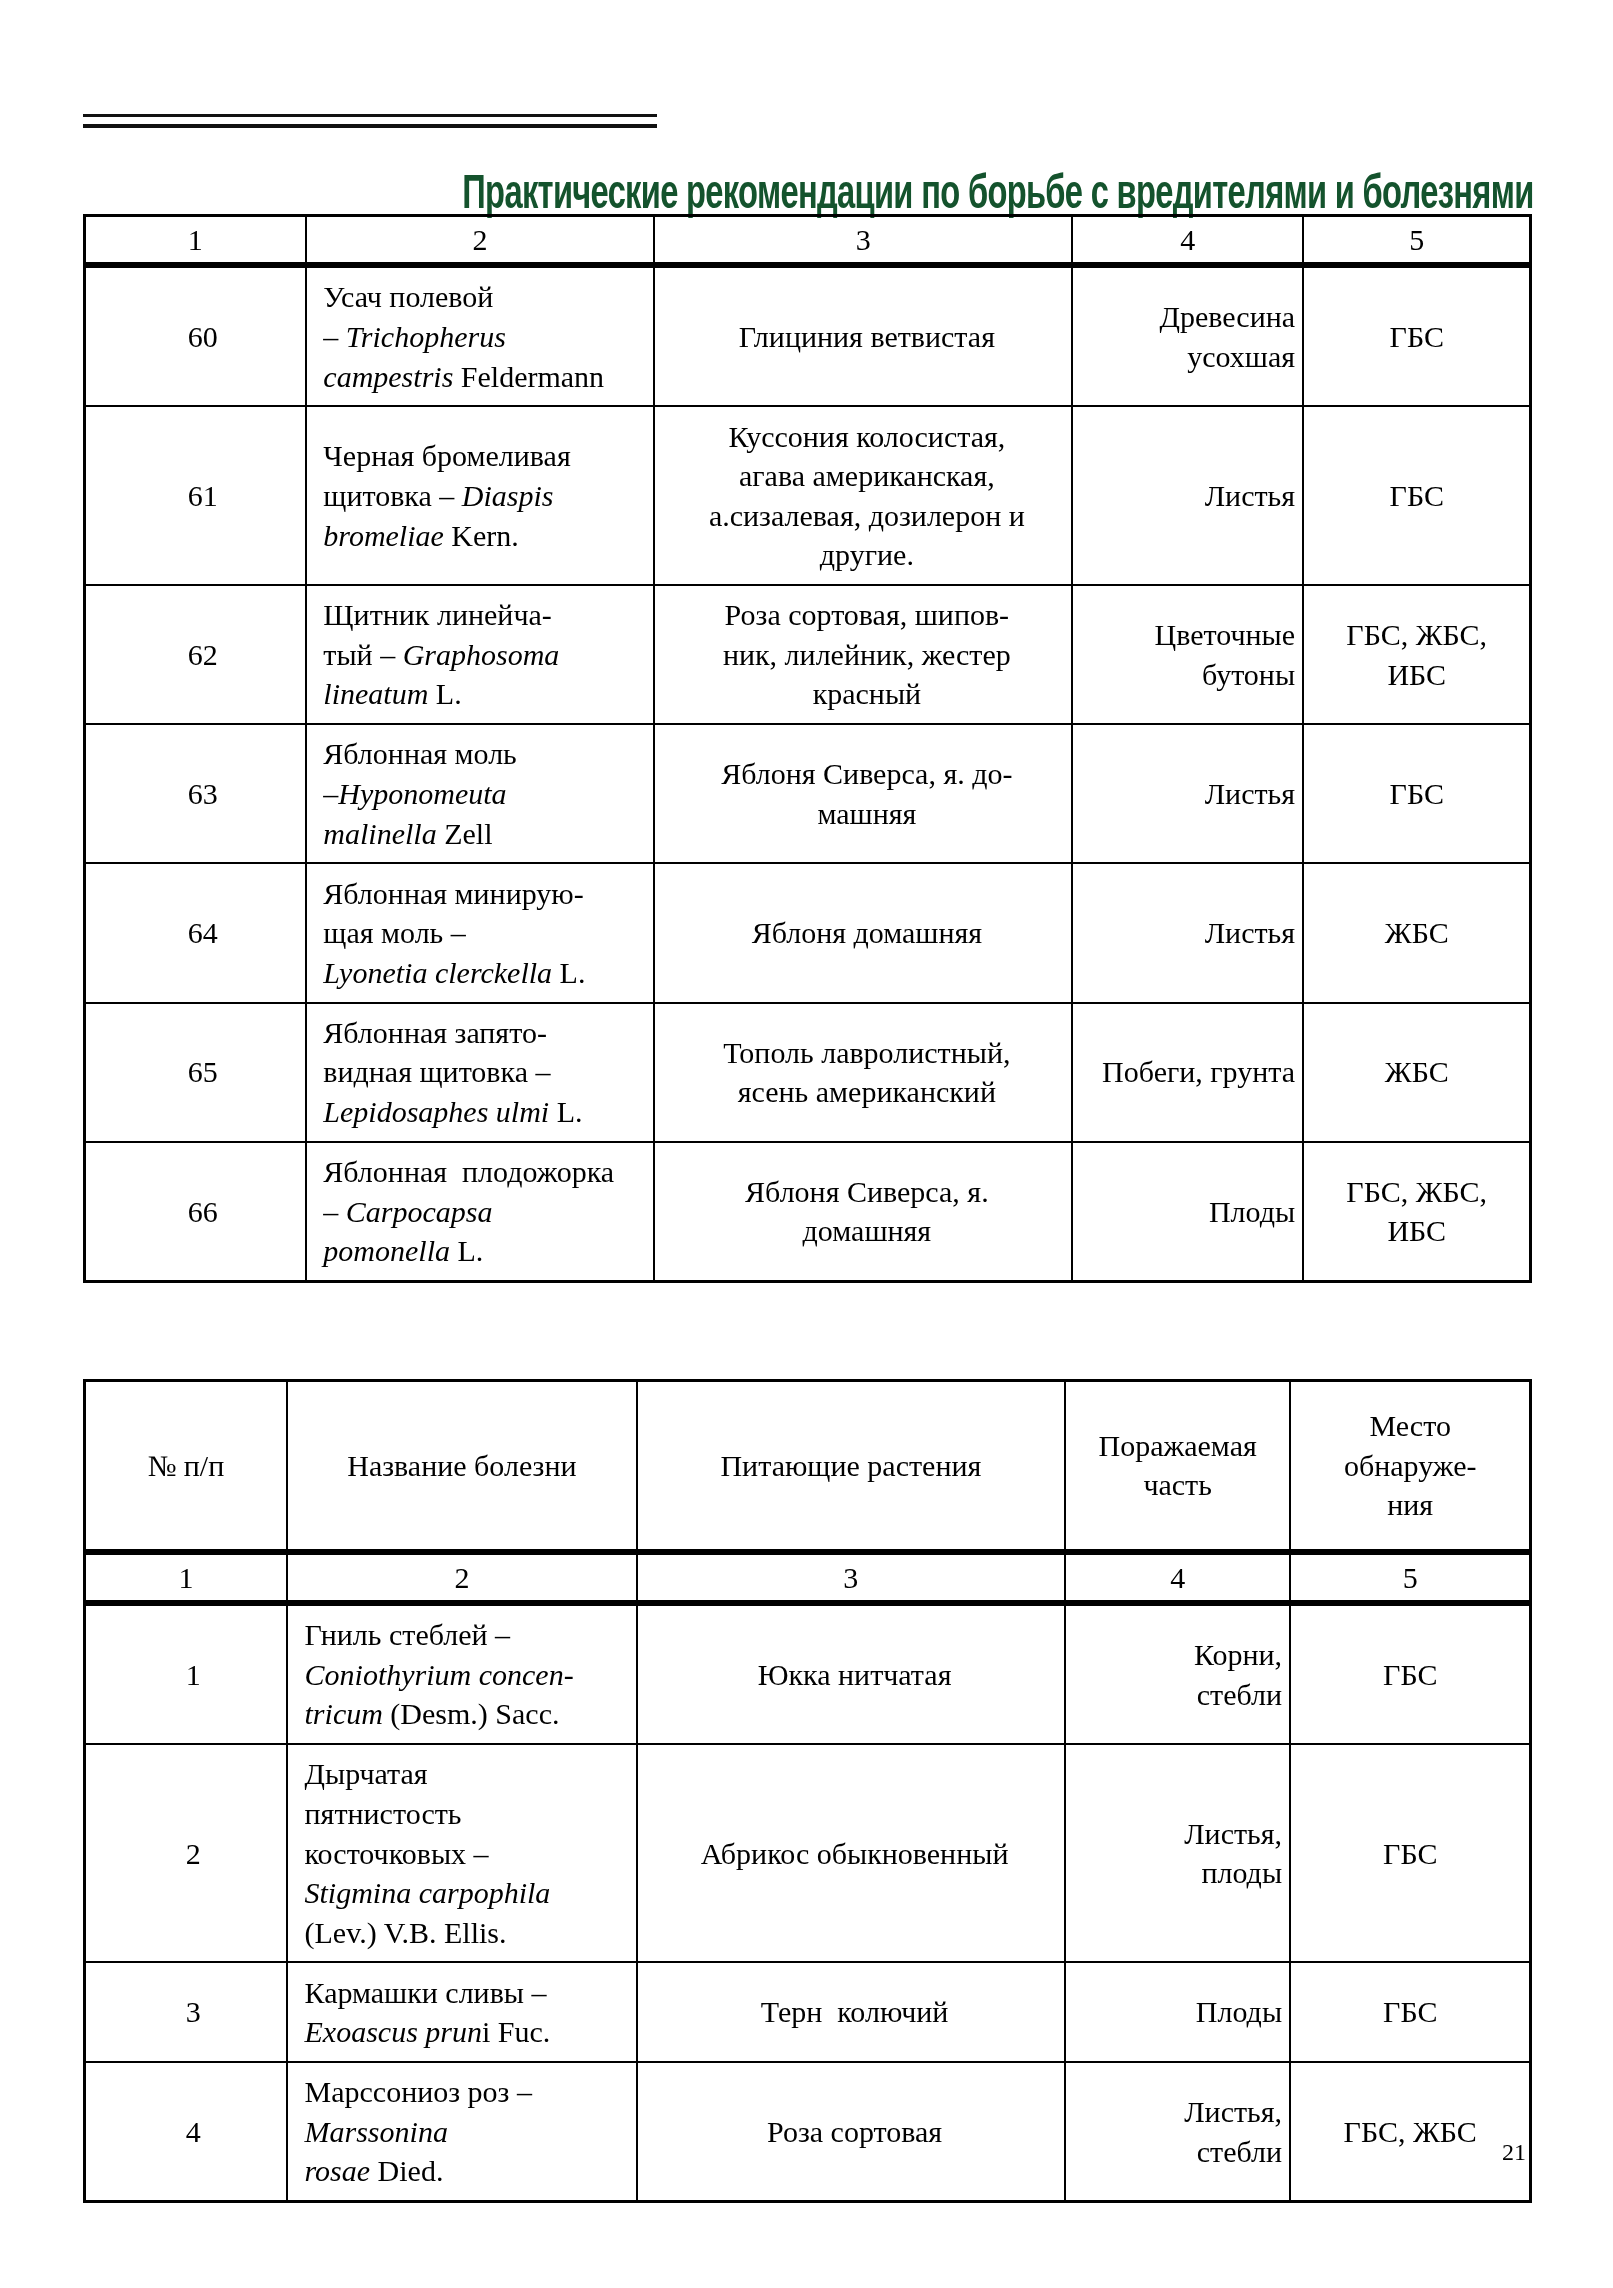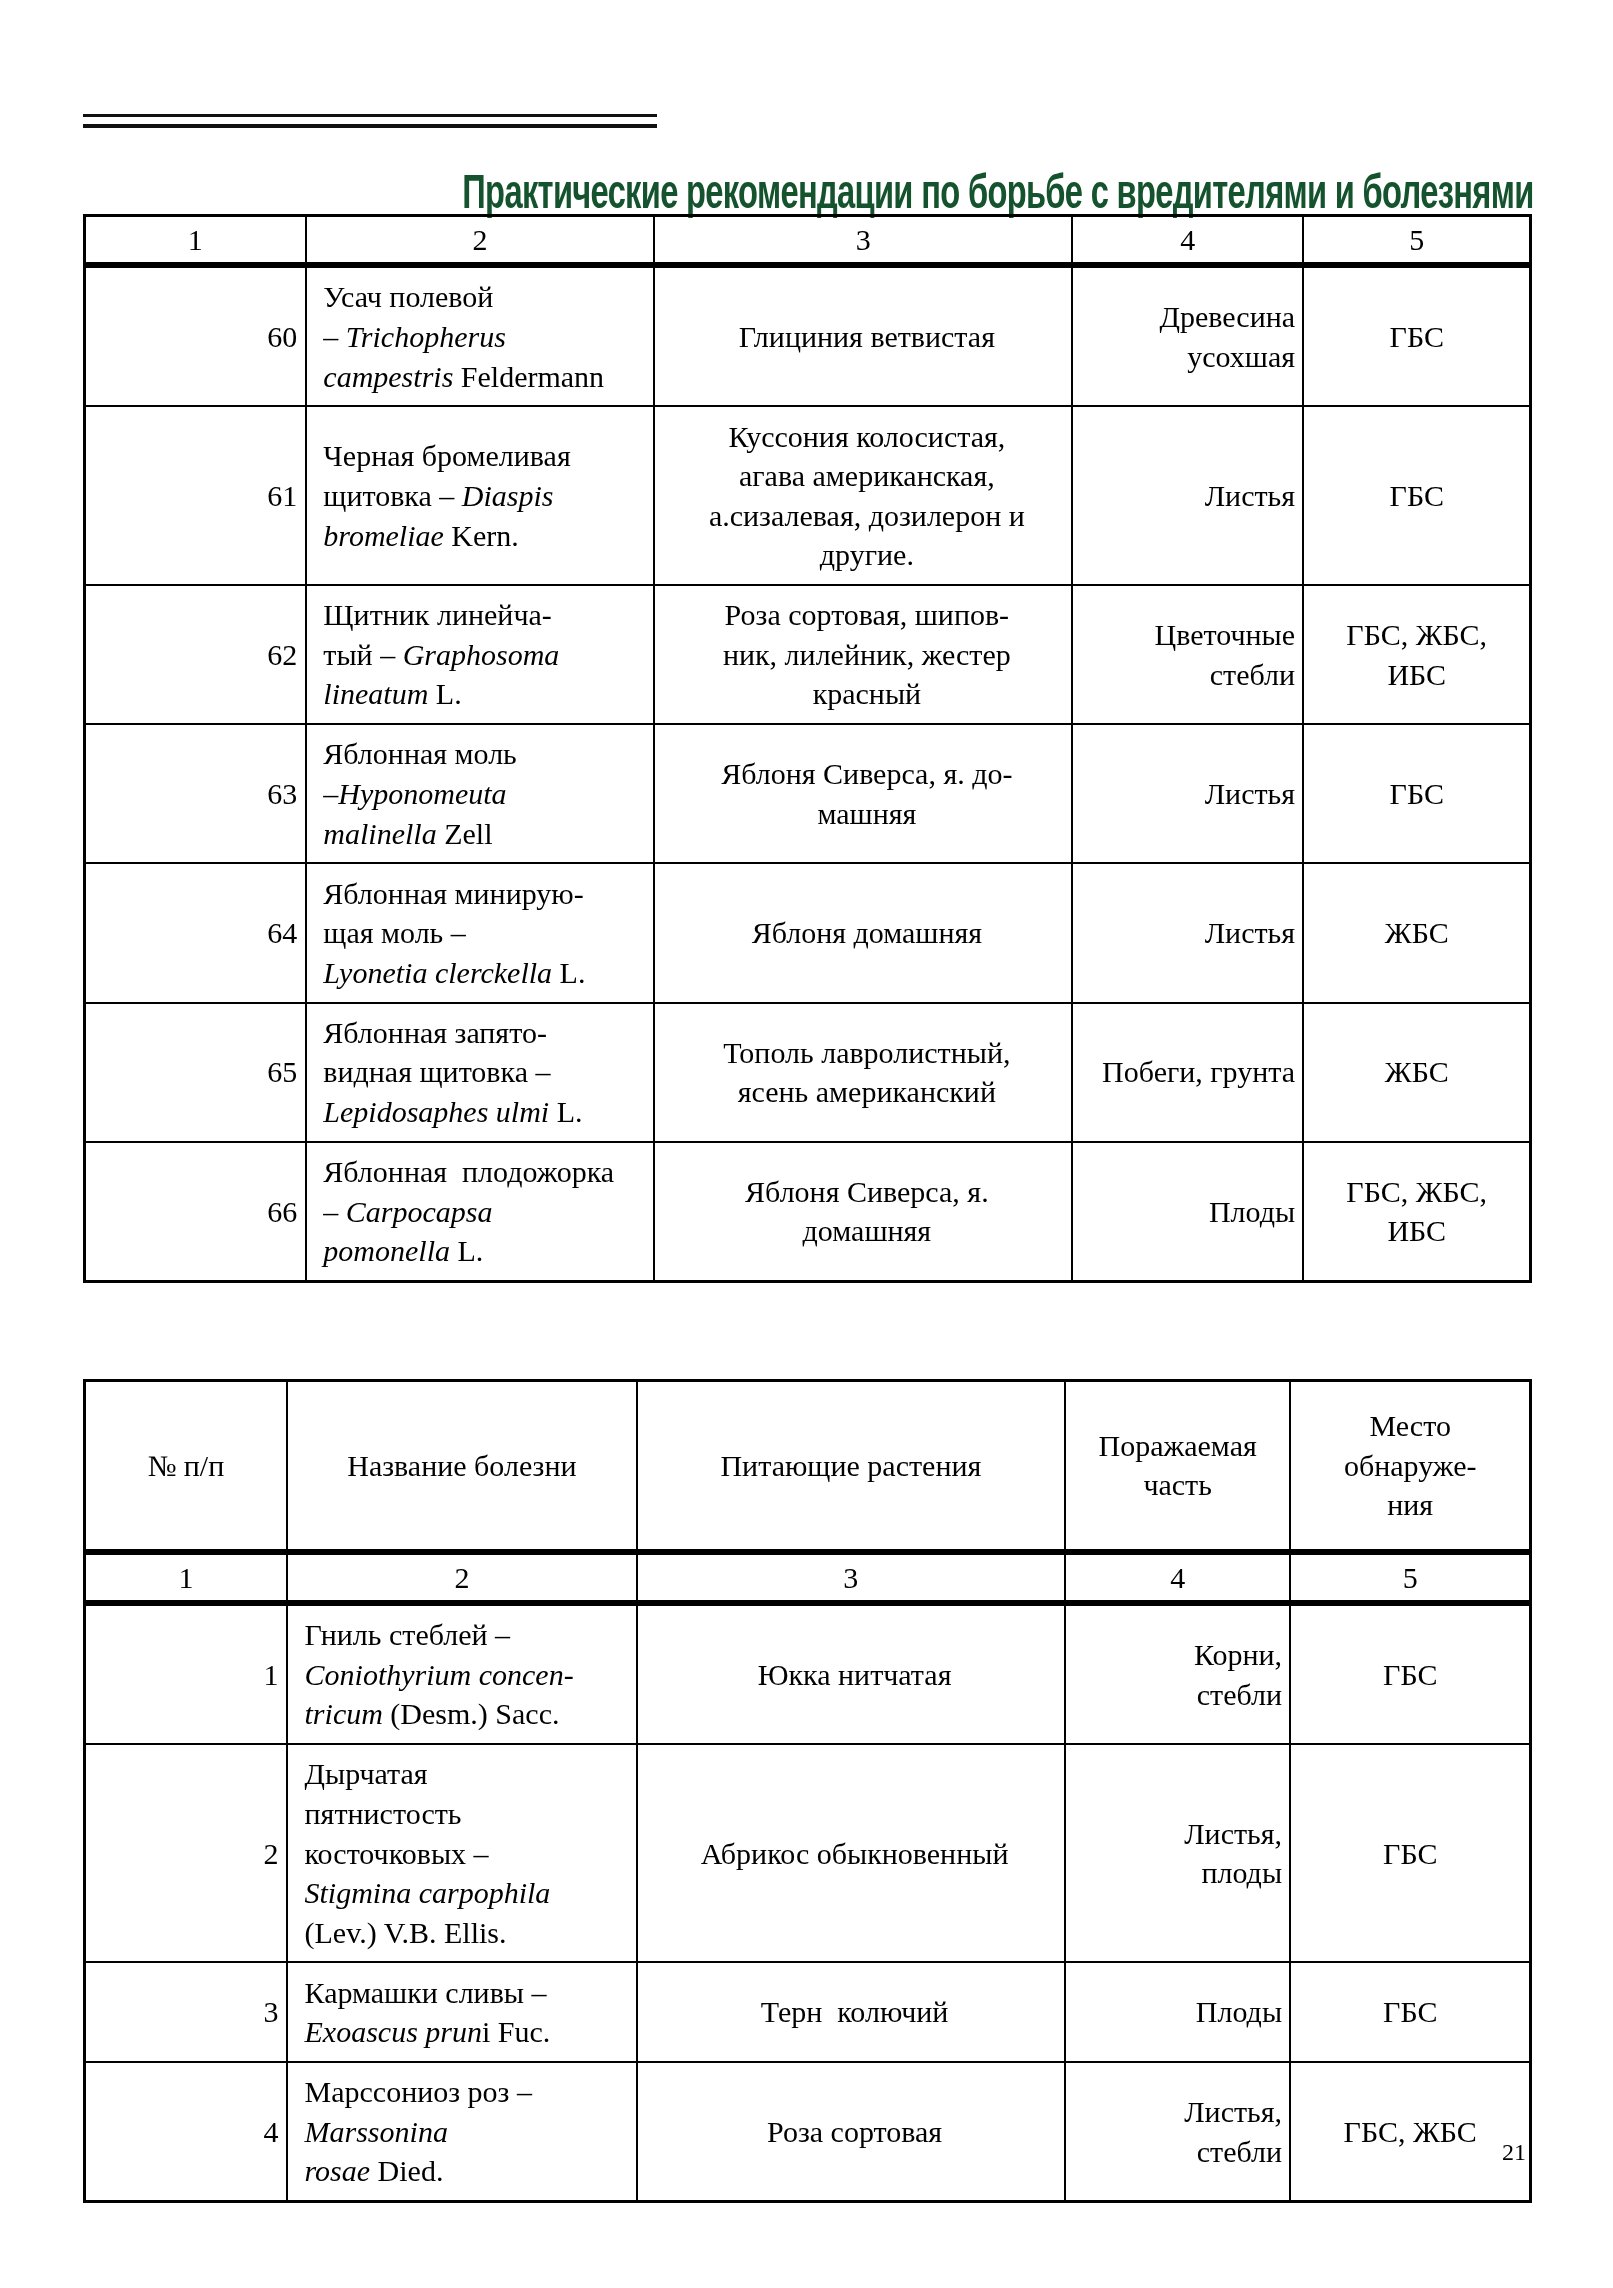--- a/index.html
+++ b/index.html
@@ -34,21 +34,21 @@
   }
   #table1 { top:214px; }
   #table2 { top:1379px; }
   .grid td, .grid th {
     border:2.8px solid #000; vertical-align:middle;
     font-size:30px; line-height:1.32; font-weight:normal;
     white-space:pre-wrap; word-wrap:break-word;
   }
   .grid .numrow td { text-align:center; padding:2.8px 3.7px; border-bottom-width:6.5px; }
   .grid .labelrow th { text-align:center; padding:24px 7.4px; border-bottom-width:6.5px; }
-  .grid td.c1 { text-align:right; padding:7.4px 7.4px 7.4px 22px; }
+  .grid td.c1 { text-align:center; padding:7.4px 7.4px 7.4px 22px; }
   .grid td.c2 { text-align:left; padding:9.2px 9.2px 9.2px 16.6px; }
   .grid td.c3 { text-align:center; padding:9.2px 9.2px 9.2px 16.6px; }
   .grid td.c4 { text-align:right; padding:9.2px 7.4px; }
   .grid td.c5 { text-align:center; padding:9.2px 7.4px; }
   .grid i { font-style:italic; }
 
   
   .caption {
     position:absolute; left:111px; right:111px; top:1253px;
     text-align:center; font-size:34px; line-height:1.5; white-space:pre-line;
@@ -109,21 +109,21 @@
         </tr>
         <tr>
           <td class="c1">62</td>
           <td class="c2"><span>Щитник линейча-
 тый – </span><i>Graphosoma
 lineatum</i><span> L.</span></td>
           <td class="c3">Роза сортовая, шипов-
 ник, лилейник, жестер
 красный</td>
           <td class="c4">Цветочные
-стебли</td>
+бутоны</td>
           <td class="c5">ГБС, ЖБС,
 ИБС</td>
         </tr>
         <tr>
           <td class="c1">63</td>
           <td class="c2"><span>Яблонная моль
 –</span><i>Hyponomeuta
 malinella</i><span> Zell</span></td>
           <td class="c3">Яблоня Сиверса, я. до-
 машняя</td>

